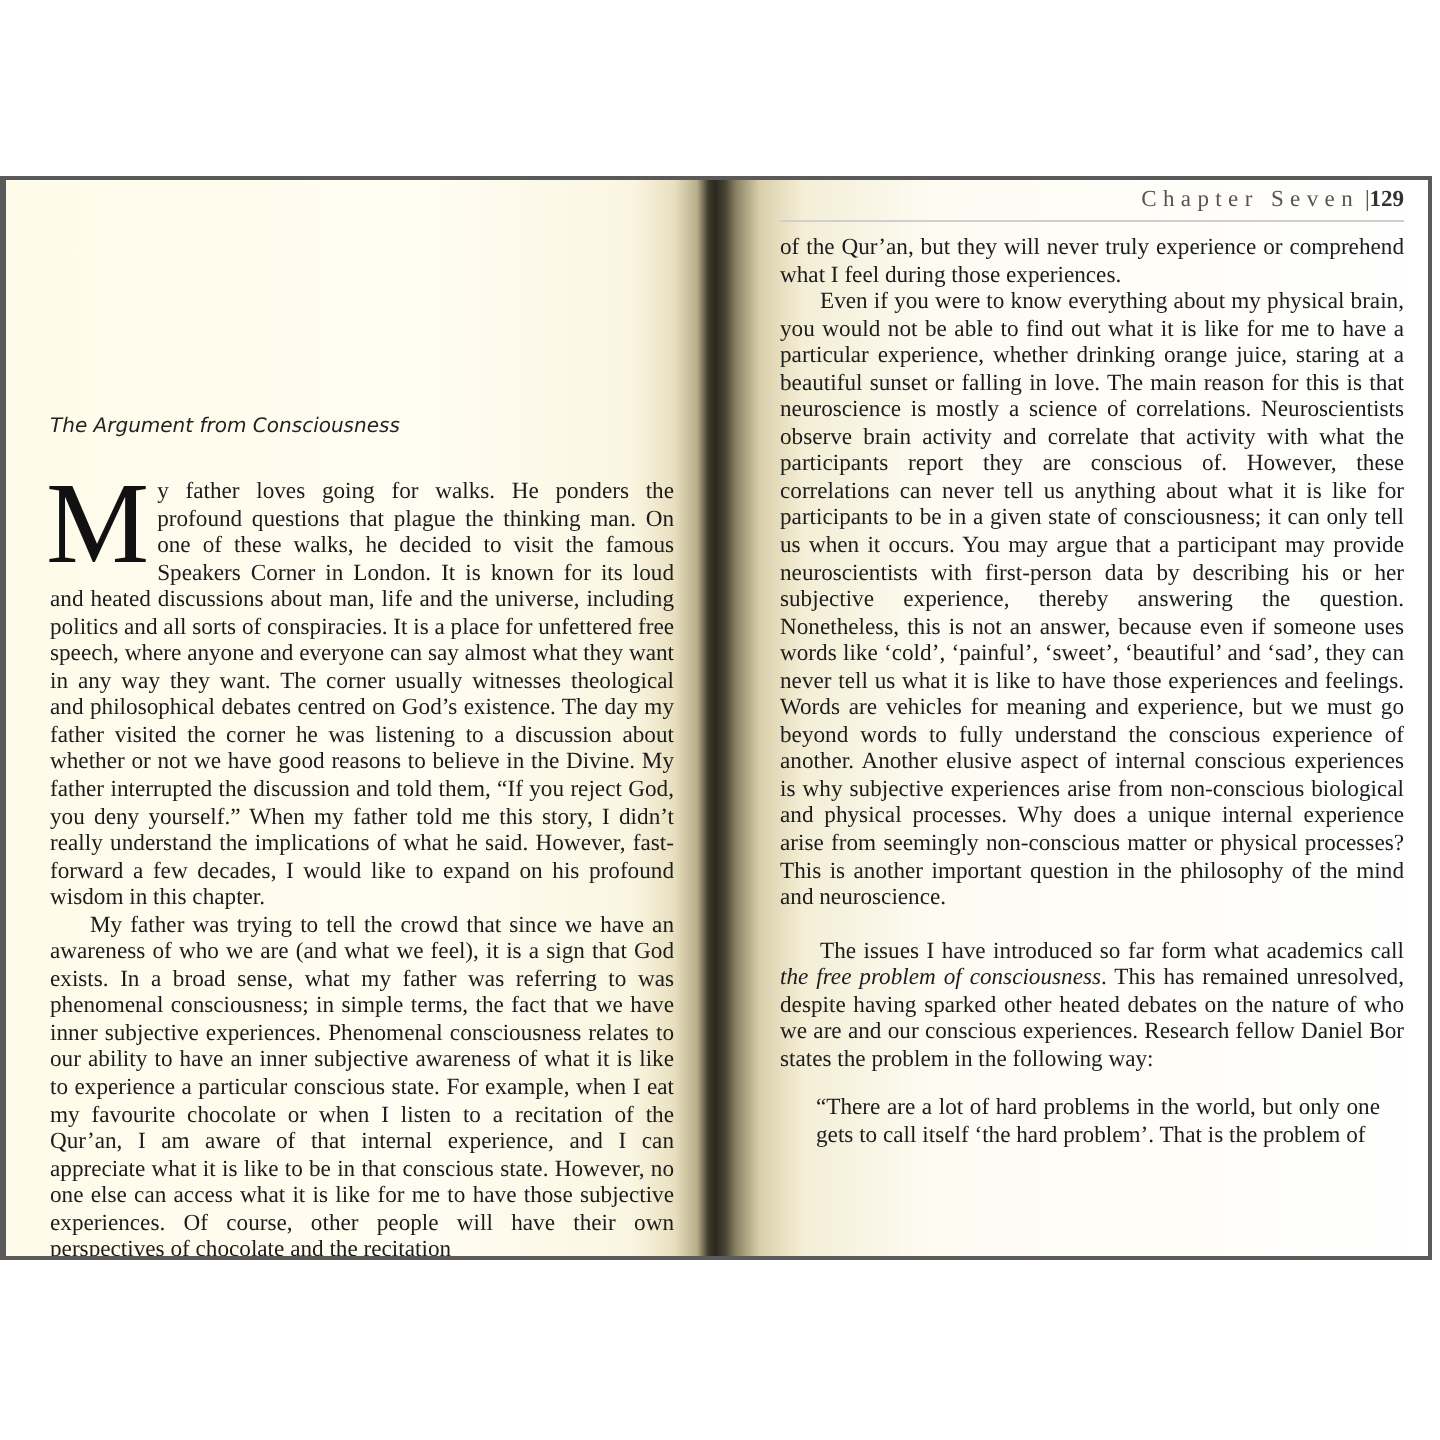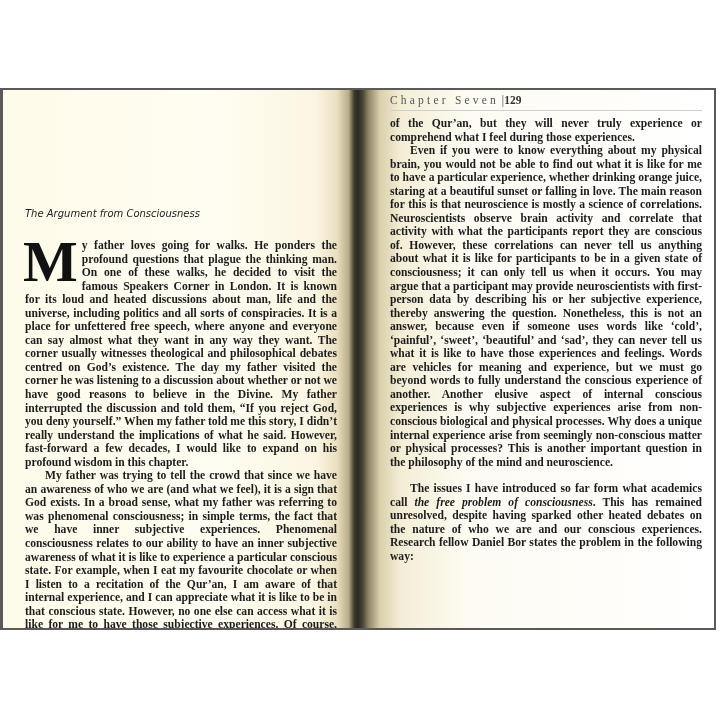--- a/index.html
+++ b/index.html
@@ -2,26 +2,26 @@
 <html><head>
 <meta charset="utf-8">
 <style>
   html, body { margin:0; padding:0; }
   body { width:720px; height:720px; background:#ffffff; position:relative; overflow:hidden; font-family:"Liberation Serif", serif; }
   .book { position:absolute; left:0; top:88px; width:716px; height:542px; border:2px solid #5a5a5a; border-left-width:3px; box-sizing:border-box; overflow:hidden;
     background: linear-gradient(90deg, #fffbea 0%, #fffdf2 30%, #fbf6e2 44%, #e9e0c0 47%, #b9ae8a 48.6%, #3d3a2c 49.4%, #2a2820 49.9%, #4a4634 50.6%, #8d8566 51.4%, #d9cfaa 53%, #f4eed6 56%, #fdfbf2 65%, #ffffff 100%); }
   .page { position:absolute; top:0; bottom:0; }
   .left { left:22px; width:312px; }
   .right { left:387px; width:312px; }
-  .running-head { position:absolute; top:4px; right:0; left:0; text-align:left; font-size:11.5px; color:#444; border-bottom:1px solid #cfcfcf; padding-bottom:4px; }
+  .running-head { position:absolute; top:4px; right:0; left:0; text-align:right; font-size:11.5px; color:#444; border-bottom:1px solid #cfcfcf; padding-bottom:4px; }
   .running-head .ch { letter-spacing:3.2px; color:#555; }
   .running-head .pn { font-weight:bold; color:#333; }
   .chap-title { position:absolute; top:92px; left:0; font-family:"DejaVu Sans", sans-serif; font-weight:bold; font-style:italic; font-size:19.5px; color:#111; letter-spacing:-0.3px; white-space:nowrap; }
   .chap-sub { position:absolute; top:118px; left:0; font-family:"DejaVu Sans", sans-serif; font-style:italic; font-size:10px; color:#222; white-space:nowrap; }
-  .text { font-size:11.6px; line-height:13.55px; color:#1c1c1c; text-align:justify;font-weight:bold; }
+  .text { font-size:11.6px; line-height:13.55px; color:#1c1c1c; text-align:justify; }
   .left .text { position:absolute; top:149px; left:0; right:0; }
   .right .text { position:absolute; top:27px; left:0; right:0; }
   .text p { margin:0; text-indent:20px; }
   .text p.noind { text-indent:0; }
   .dropcap { float:left; font-size:58px; line-height:44px; margin:1px 4px 0 -2px; height:44px; color:#111; }
   .gap { height:13px; }
   .quote { margin:0 0 0 18px !important; padding-right:12px; text-indent:0 !important; }
 </style>
 </head>
 <body>
@@ -39,15 +39,16 @@
     <div class="running-head">
       <span class="ch">Chapter Seven</span>
       <span>|</span><span class="pn">129</span>
     </div>
     <div class="text">
       <p class="noind">of the Qur’an, but they will never truly experience or comprehend what I feel during those experiences.</p>
       <p>Even if you were to know everything about my physical brain, you would not be able to find out what it is like for me to have a particular experience, whether drinking orange juice, staring at a beautiful sunset or falling in love. The main reason for this is that neuroscience is mostly a science of correlations. Neuroscientists observe brain activity and correlate that activity with what the participants report they are conscious of. However, these correlations can never tell us anything about what it is like for participants to be in a given state of consciousness; it can only tell us when it occurs. You may argue that a participant may provide neuroscientists with first-person data by describing his or her subjective experience, thereby answering the question. Nonetheless, this is not an answer, because even if someone uses words like ‘cold’, ‘painful’, ‘sweet’, ‘beautiful’ and ‘sad’, they can never tell us what it is like to have those experiences and feelings. Words are vehicles for meaning and experience, but we must go beyond words to fully understand the conscious experience of another. Another elusive aspect of internal conscious experiences is why subjective experiences arise from non-conscious biological and physical processes. Why does a unique internal experience arise from seemingly non-conscious matter or physical processes? This is another important question in the philosophy of the mind and neuroscience.</p>
       <div class="gap"></div>
       <p><span>The issues I have introduced so far form what academics call </span><em>the free problem of consciousness</em><span>. This has remained unresolved, despite having sparked other heated debates on the nature of who we are and our conscious experiences. Research fellow Daniel Bor states the problem in the following way:</span></p>
       <div class="gap" style="height:11px"></div>
+      <p class="quote">“There are a lot of hard problems in the world, but only one gets to call itself ‘the hard problem’. That is the problem of</p>
     </div>
   </div>
 </div>
 
 </body></html>

